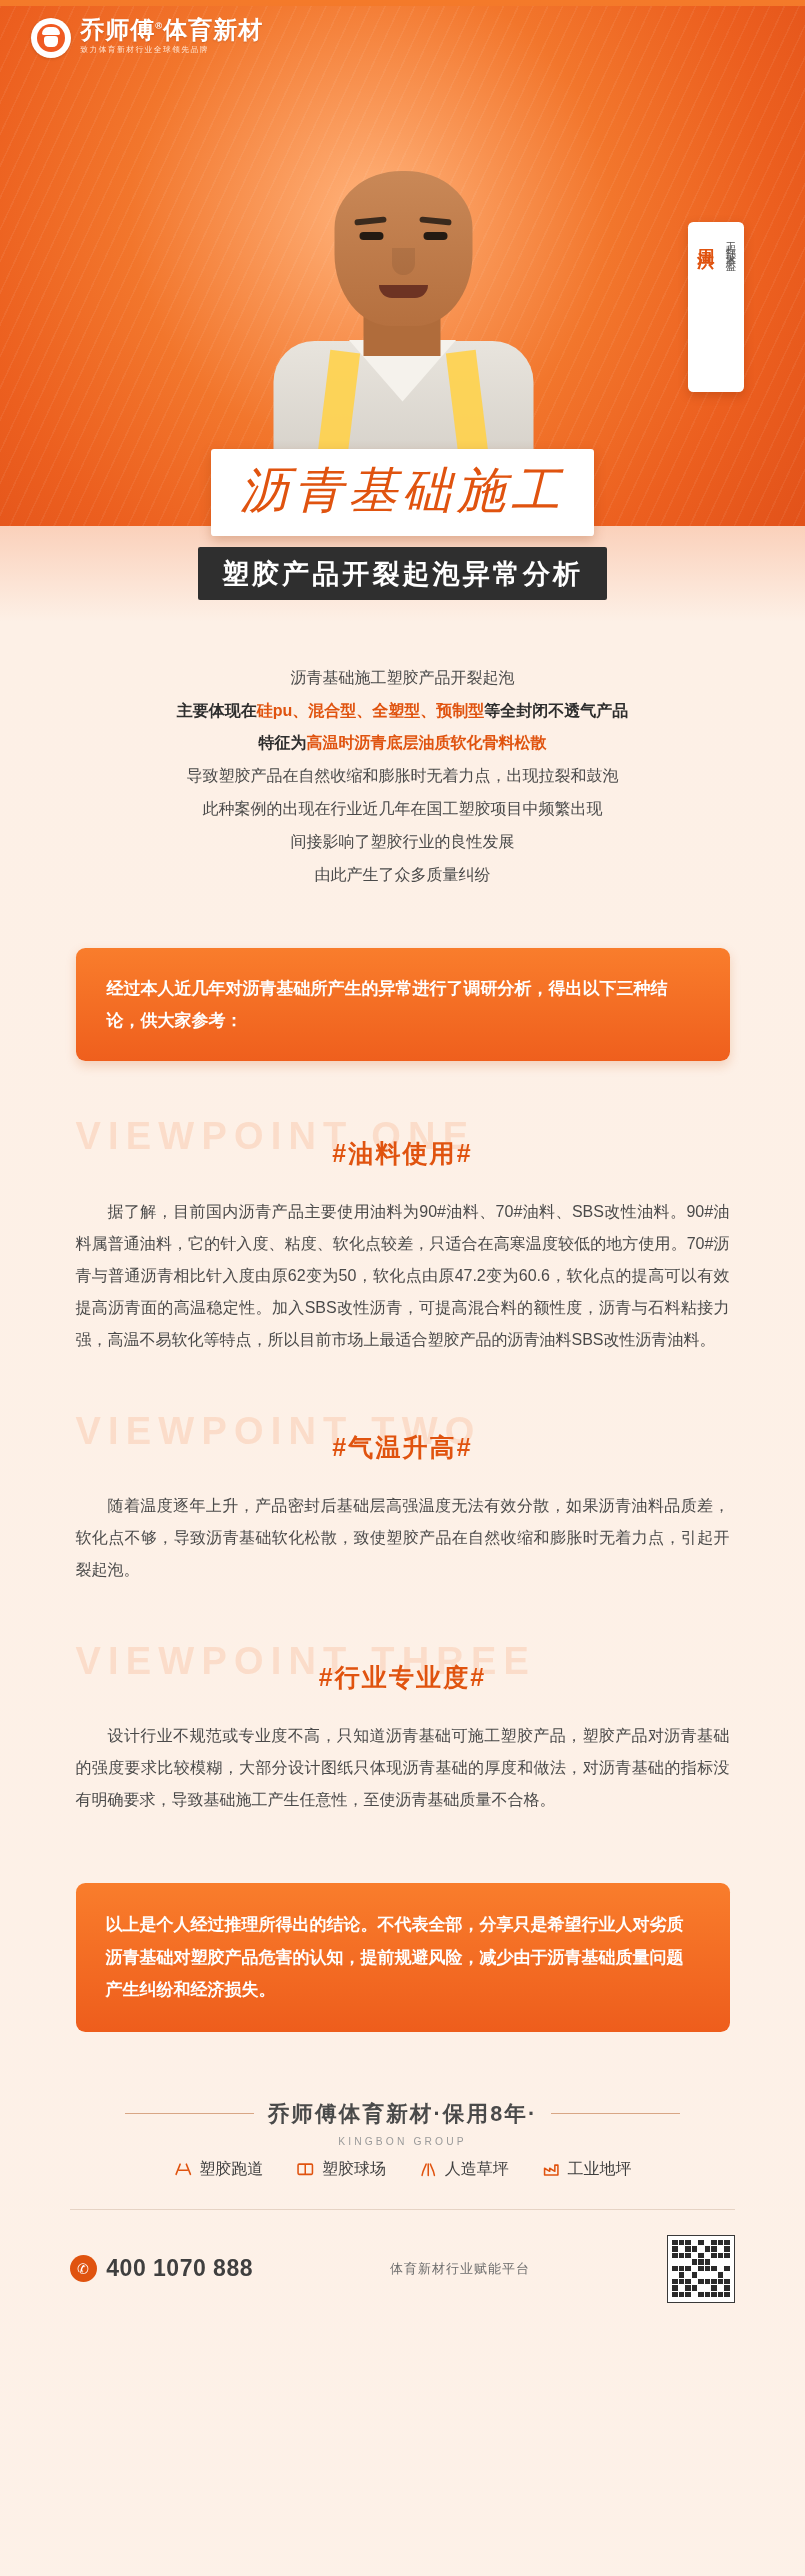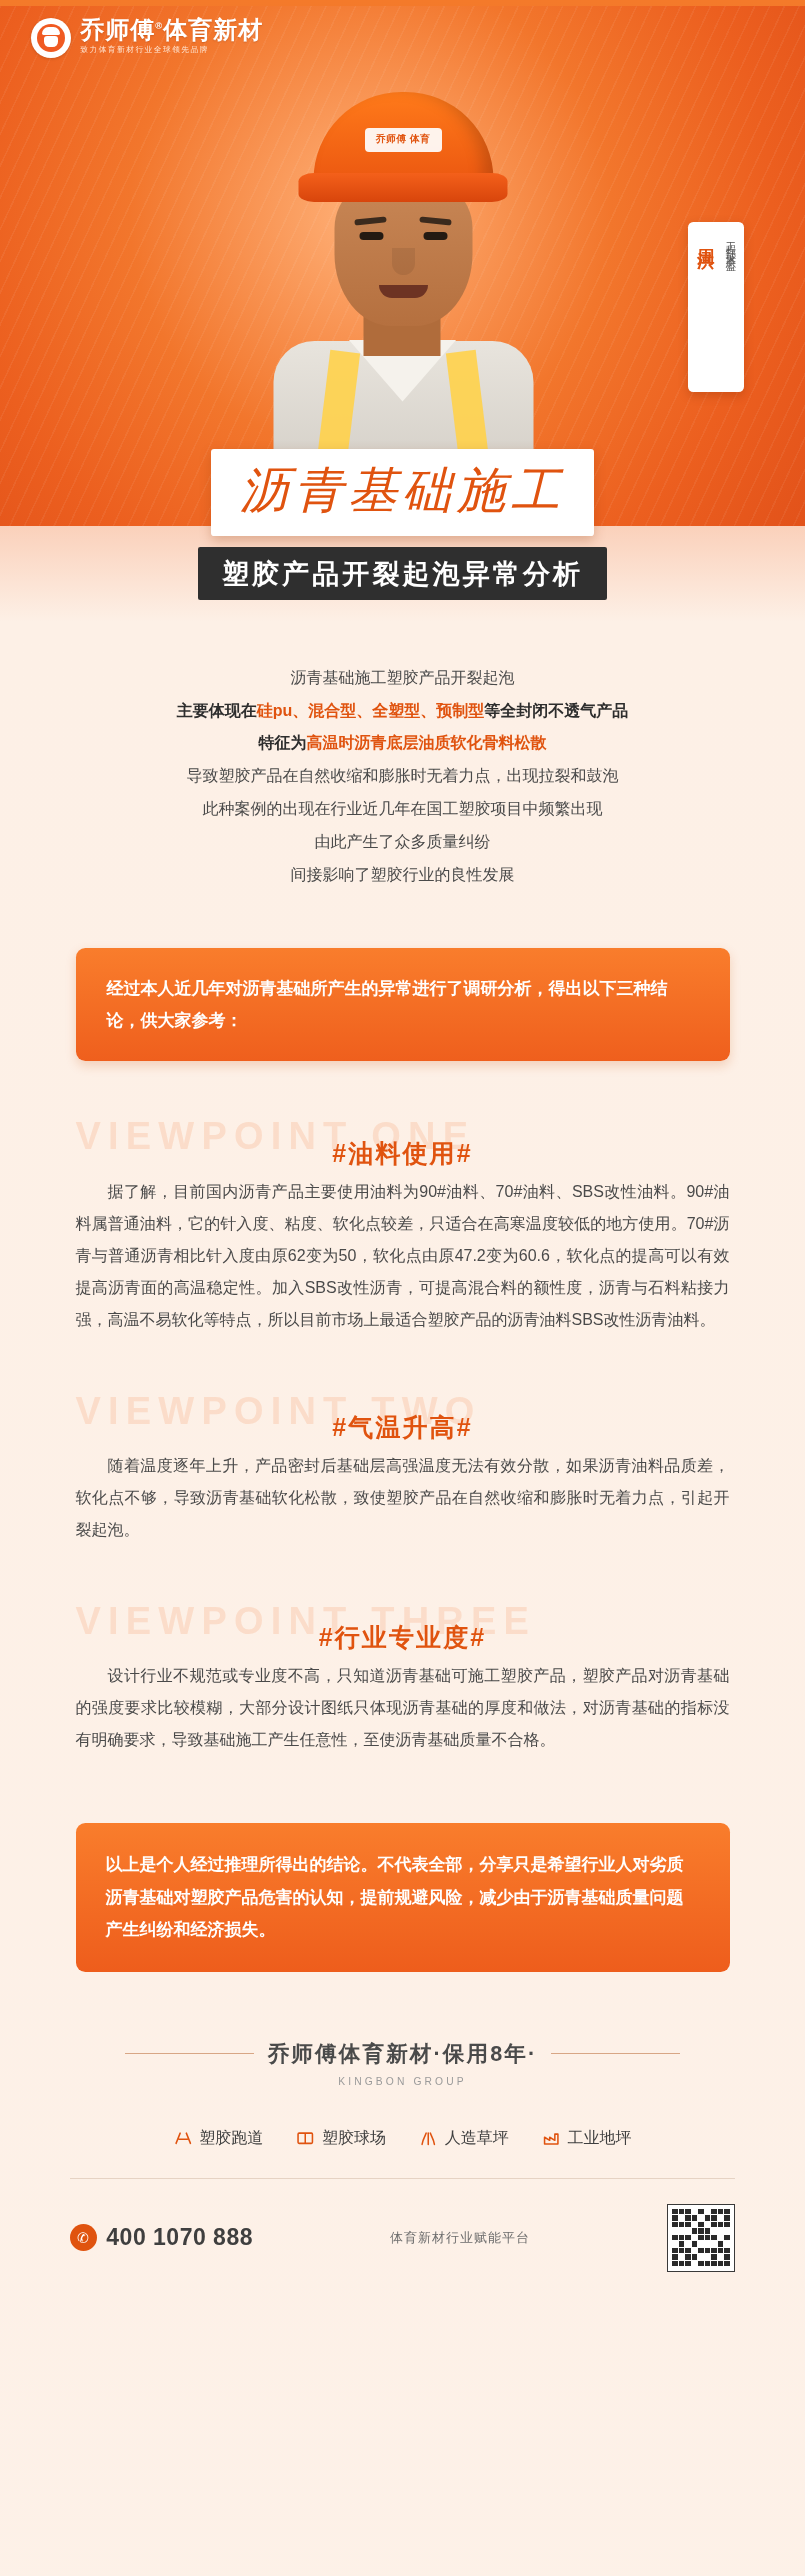--- a/index.html
+++ b/index.html
@@ -204,21 +204,21 @@
     pointer-events:none;
     white-space:nowrap;
   }
   .sec-title{
     position:relative;
     text-align:center;
     font-size:25px;font-weight:bold;color:#e0530f;letter-spacing:2.1px;
     padding-top:13.4px;
   }
   .sec-body{
-    margin-top:6px;
+    margin-top:26px;
     font-size:16px;line-height:2.0;color:#4a4a4a;
     text-align:justify;
     text-indent:32px;
   }
 
   
   .conclusion{
     margin:67px auto 0;
     width:654px;
     background:linear-gradient(180deg,#f97d2c,#ee5d1c);
@@ -241,21 +241,21 @@
     margin-bottom:7.2px;
   }
   .divider-line{ width:129px;height:1px;background:#d8a685; }
   .brand-line{
     font-size:21.6px;font-weight:bold;color:#4a4a4a;letter-spacing:2.1px;
   }
   .brand-en{
     text-align:center;font-size:10.3px;color:#9b9b9b;letter-spacing:3.1px;margin-top:5.2px;
   }
   .feature-row{
-    margin-top:41px;
+    margin-top:12px;
     display:flex;align-items:center;justify-content:center;gap:33px;
     font-size:16px;color:#3f3f3f;
   }
   .feature{ display:flex;align-items:center;gap:7.2px; }
   .f-ico{ width:18.5px;height:18.5px;display:inline-block;color:#e0530f; }
   .hr-thin{ width:665px;height:1px;background:#e6d3c4;margin:29px auto 0; }
   .contact-row{
     margin:25px auto 0;width:665px;
     display:flex;align-items:center;justify-content:space-between;
   }
@@ -304,23 +304,20 @@
       <div class="collar"></div>
       <div class="neck"></div>
       <div class="face">
         <div class="brow l"></div>
         <div class="brow r"></div>
         <div class="eye l"></div>
         <div class="eye r"></div>
         <div class="nose"></div>
         <div class="mouth"></div>
       </div>
-      <div class="helmet">
-        <div class="helmet-badge">乔师傅 体育</div>
-      </div>
     </div>
 
     <div class="name-plate">
       <div class="title-v">工程部技术总监</div>
       <div class="name-v">周洪</div>
     </div>
   </div>
 
   <div class="title-block">
     <div class="main-title">沥青基础施工</div>
@@ -330,22 +327,22 @@
   <div class="intro">
     <div>沥青基础施工塑胶产品开裂起泡</div>
     <div>
       <b>主要体现在</b><span class="hl">硅pu、混合型、全塑型、预制型</span><b>等全封闭不透气产品</b>
     </div>
     <div>
       <b>特征为</b><span class="hl">高温时沥青底层油质软化骨料松散</span>
     </div>
     <div>导致塑胶产品在自然收缩和膨胀时无着力点，出现拉裂和鼓泡</div>
     <div>此种案例的出现在行业近几年在国工塑胶项目中频繁出现</div>
+    <div>间接影响了塑胶行业的良性发展</div>
     <div>由此产生了众多质量纠纷</div>
-    <div>间接影响了塑胶行业的良性发展</div>
   </div>
 
   <div class="callout">经过本人近几年对沥青基础所产生的异常进行了调研分析，得出以下三种结论，供大家参考：</div>
 
   <div class="section">
     <div class="ghost">VIEWPOINT ONE</div>
     <div class="sec-title">#油料使用#</div>
     <div class="sec-body">据了解，目前国内沥青产品主要使用油料为90#油料、70#油料、SBS改性油料。90#油料属普通油料，它的针入度、粘度、软化点较差，只适合在高寒温度较低的地方使用。70#沥青与普通沥青相比针入度由原62变为50，软化点由原47.2变为60.6，软化点的提高可以有效提高沥青面的高温稳定性。加入SBS改性沥青，可提高混合料的额性度，沥青与石料粘接力强，高温不易软化等特点，所以目前市场上最适合塑胶产品的沥青油料SBS改性沥青油料。</div>
   </div>
 

